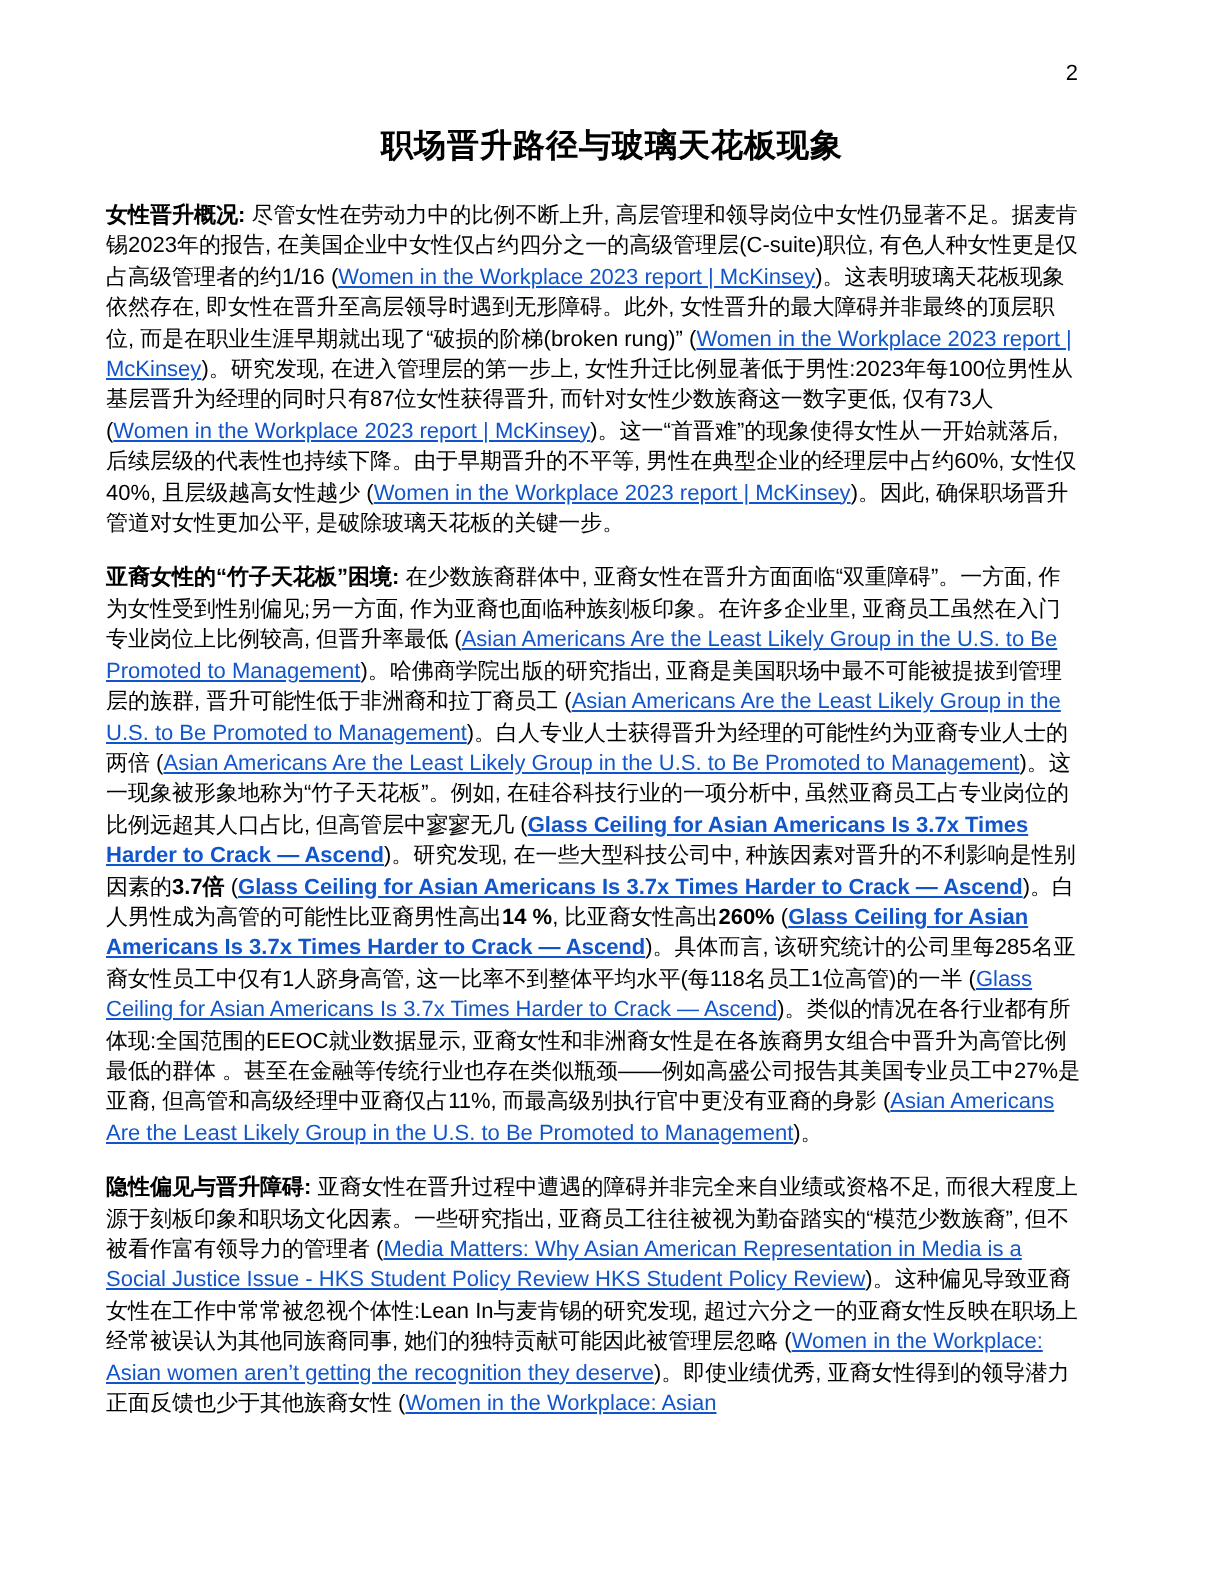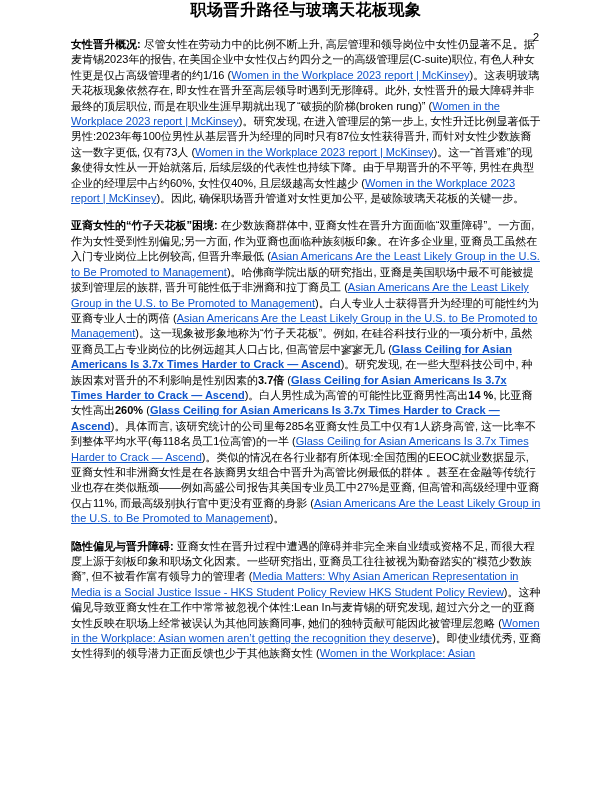--- a/index.html
+++ b/index.html
@@ -20,29 +20,30 @@
   .page-number {
     position: absolute;
     top: 31px;
     right: 73px;
     font-size: 11px;
     line-height: 13px;
     color: #000000;
   }
   .doc-title {
     margin: 0;
+    padding-top: 64px;
     text-align: center;
     font-size: 16px;
     line-height: 20px;
     font-weight: 700;
     letter-spacing: 0.5px;
     color: #000000;
   }
   .doc-content {
-    padding: 17px 71px 0 71px;
+    padding: 17px 71px 0 53px;
   }
   .para {
     margin: 0 0 12px 0;
     font-size: 11px;
     line-height: 15.4px;
     text-align: left;
     word-break: break-word;
   }
   .para:last-child {
     margin-bottom: 1px;

